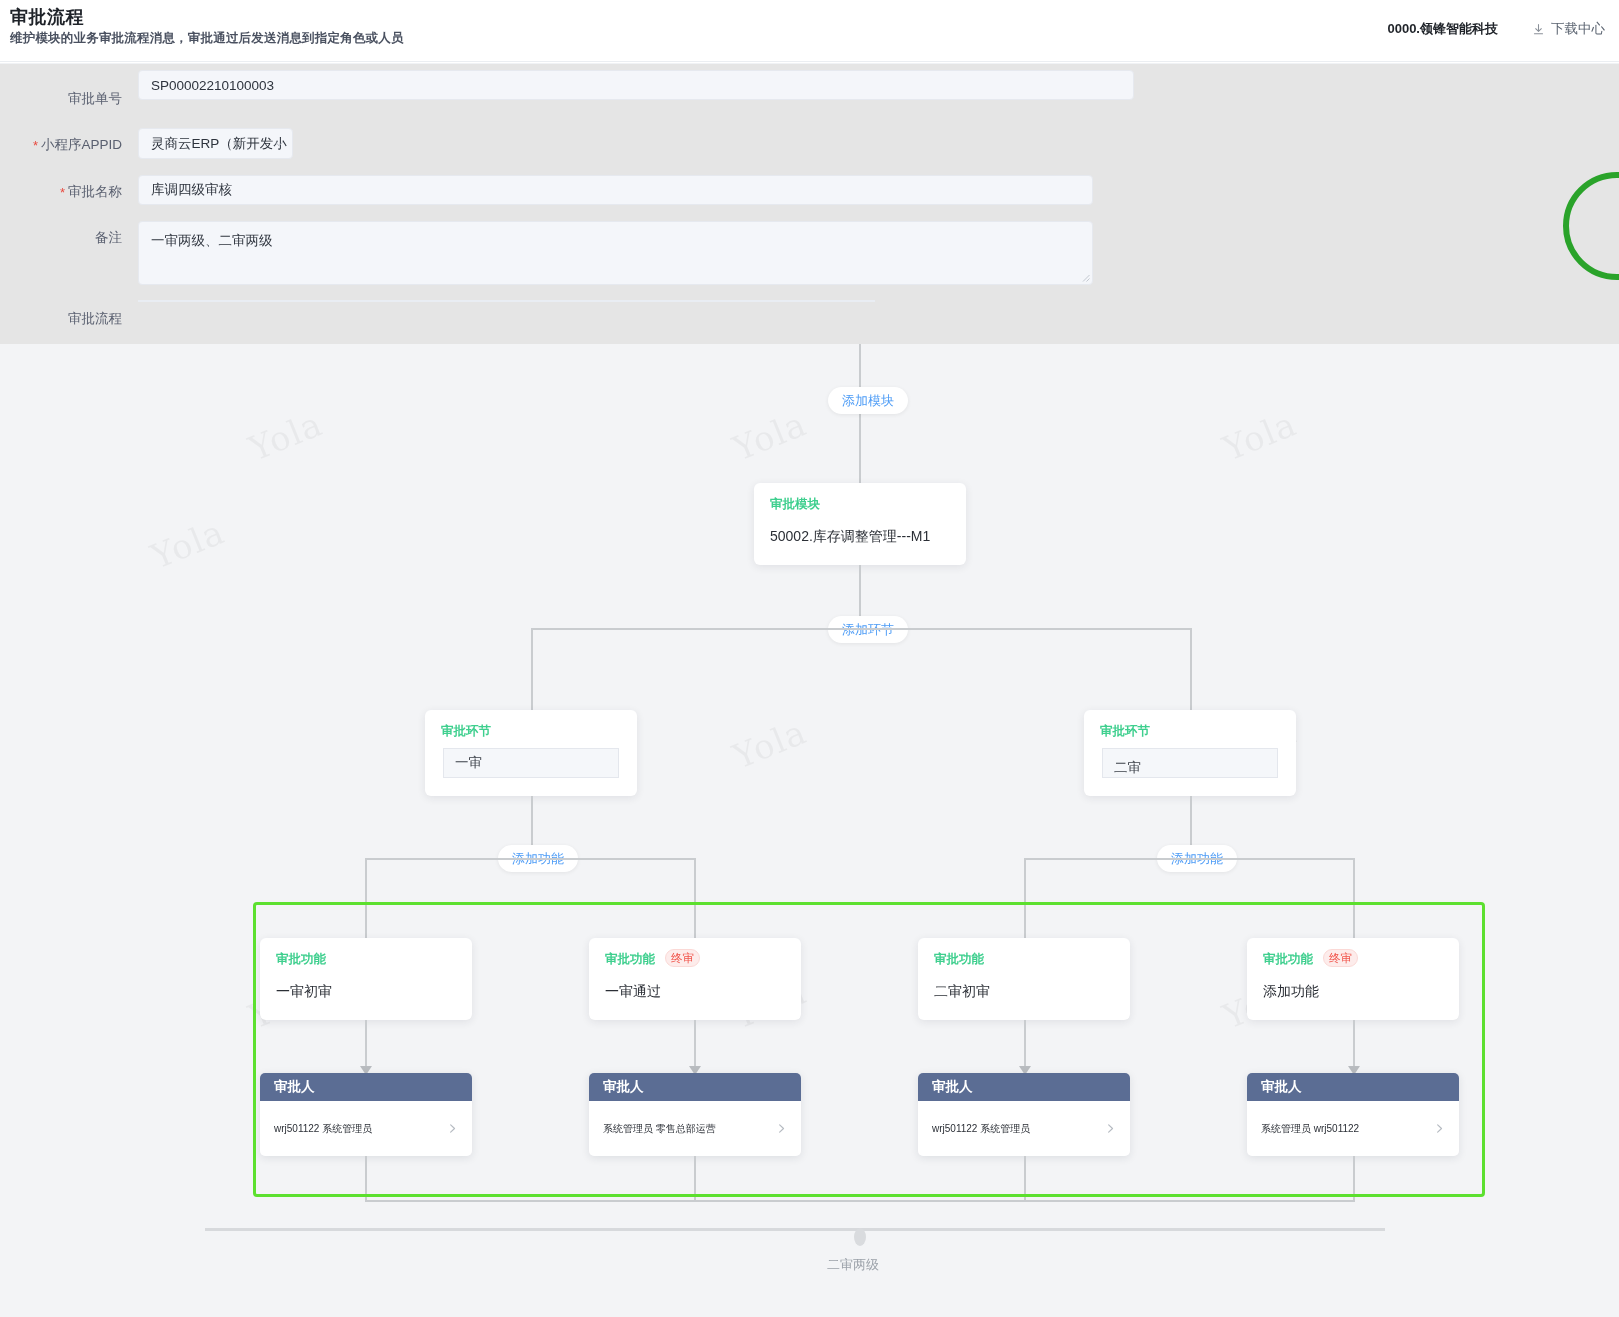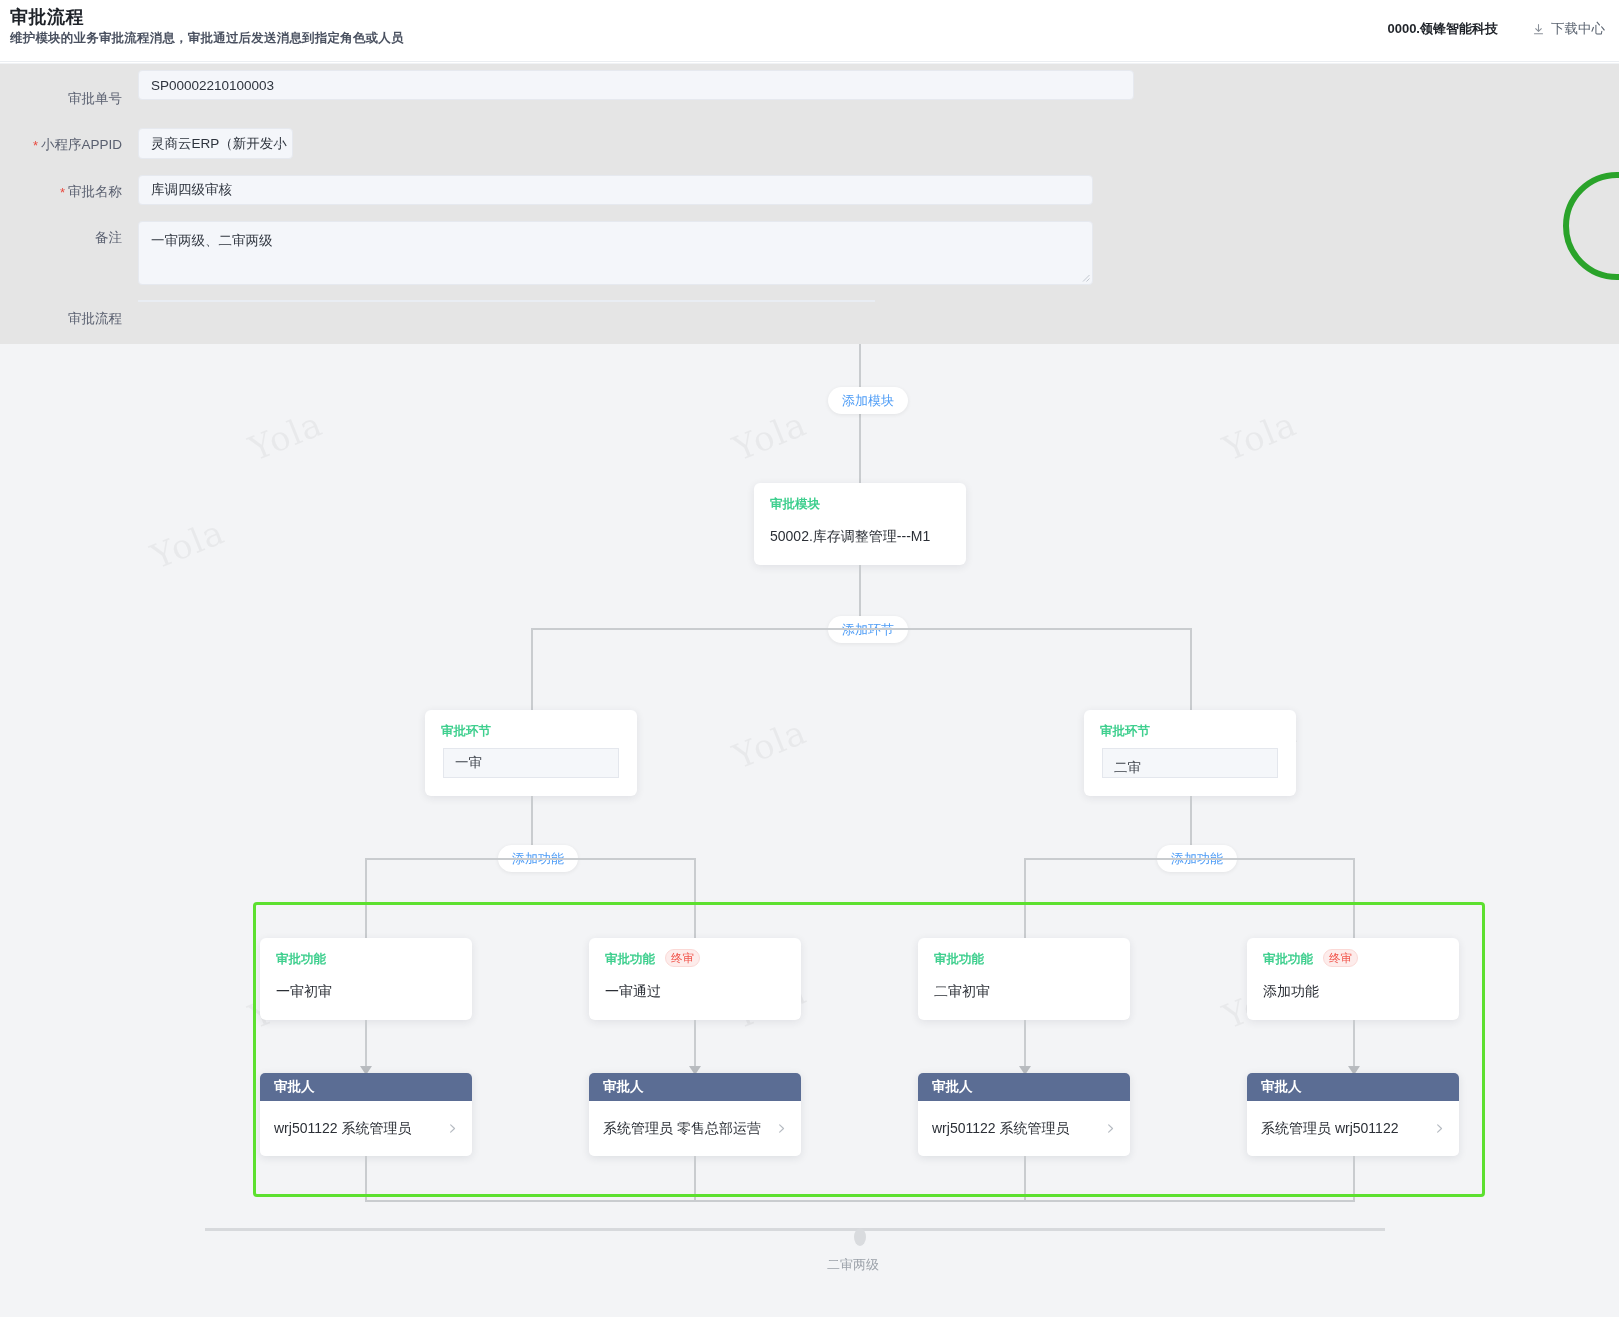--- a/index.html
+++ b/index.html
@@ -268,21 +268,21 @@
     font-weight: bold;
   }
   .approver-body {
     height: 55px;
     display: flex;
     align-items: center;
     padding: 0 14px;
     justify-content: space-between;
   }
   .approver-names {
-    font-size: 14px;
+    font-size: 10px;
     color: #2b2f36;
     white-space: nowrap;
   }
   .chev {
     width: 11px; height: 11px;
     flex: none;
     color: #b6bbc2;
   }
 
   

